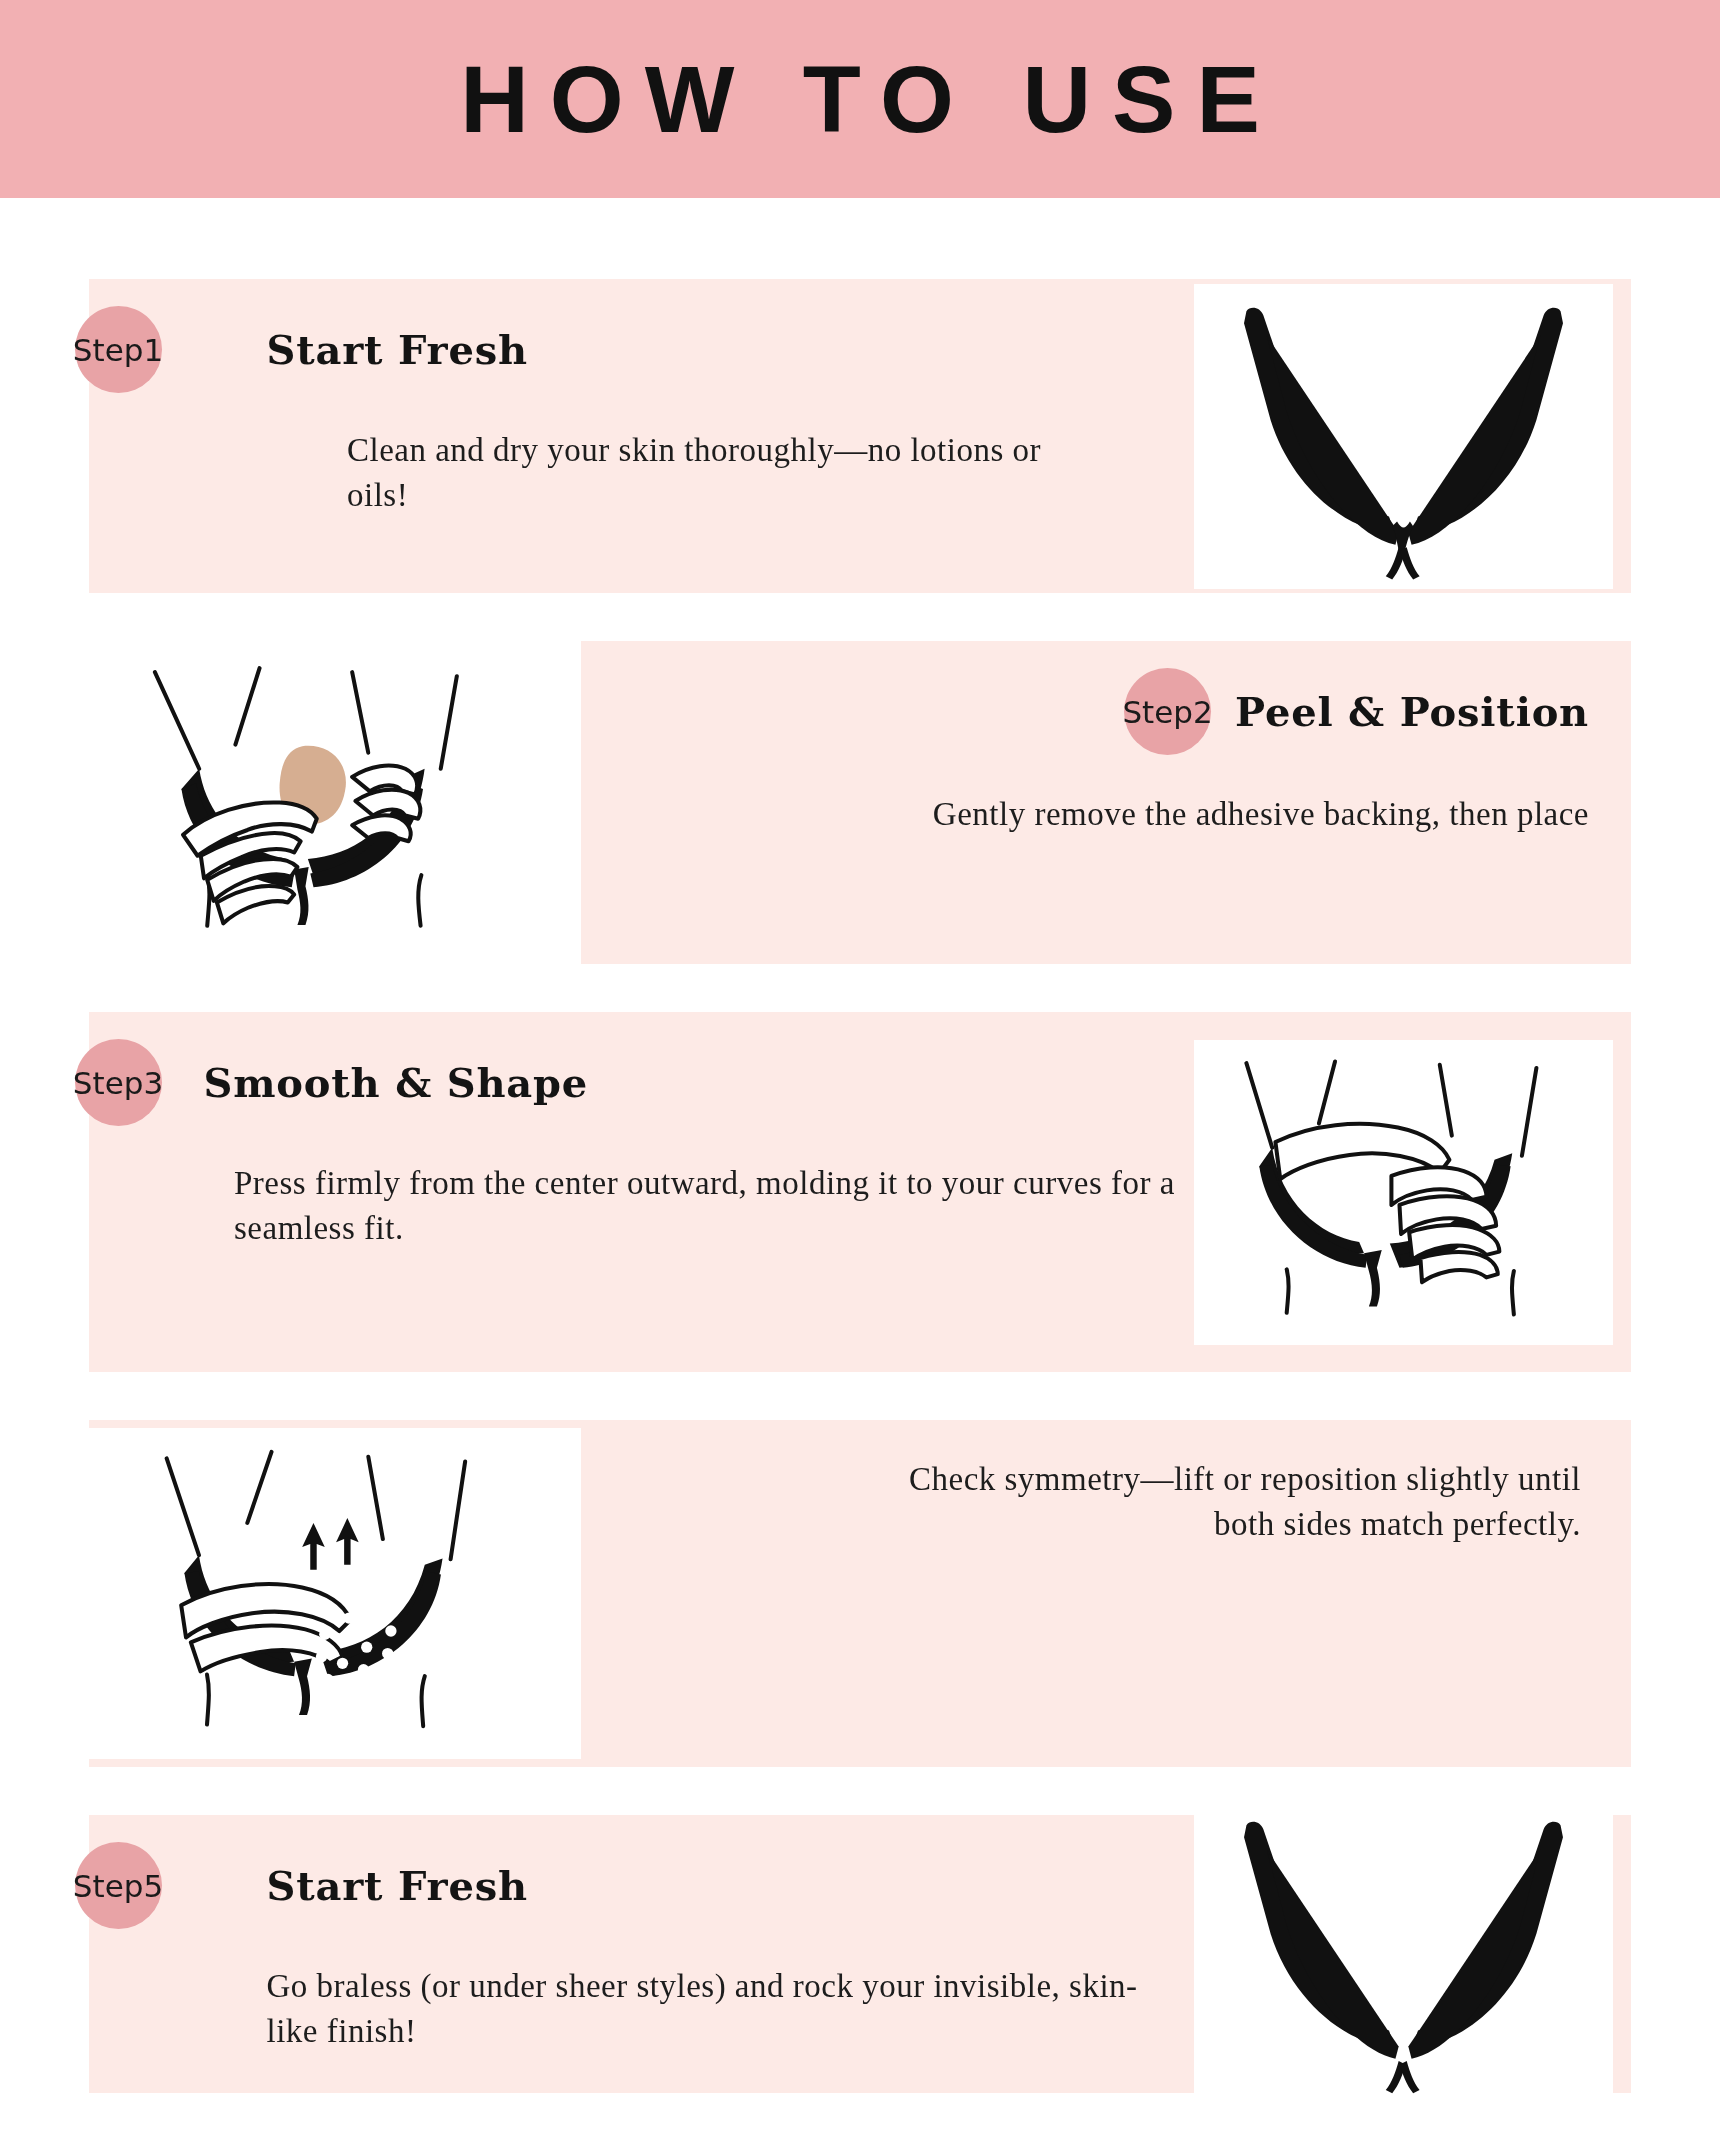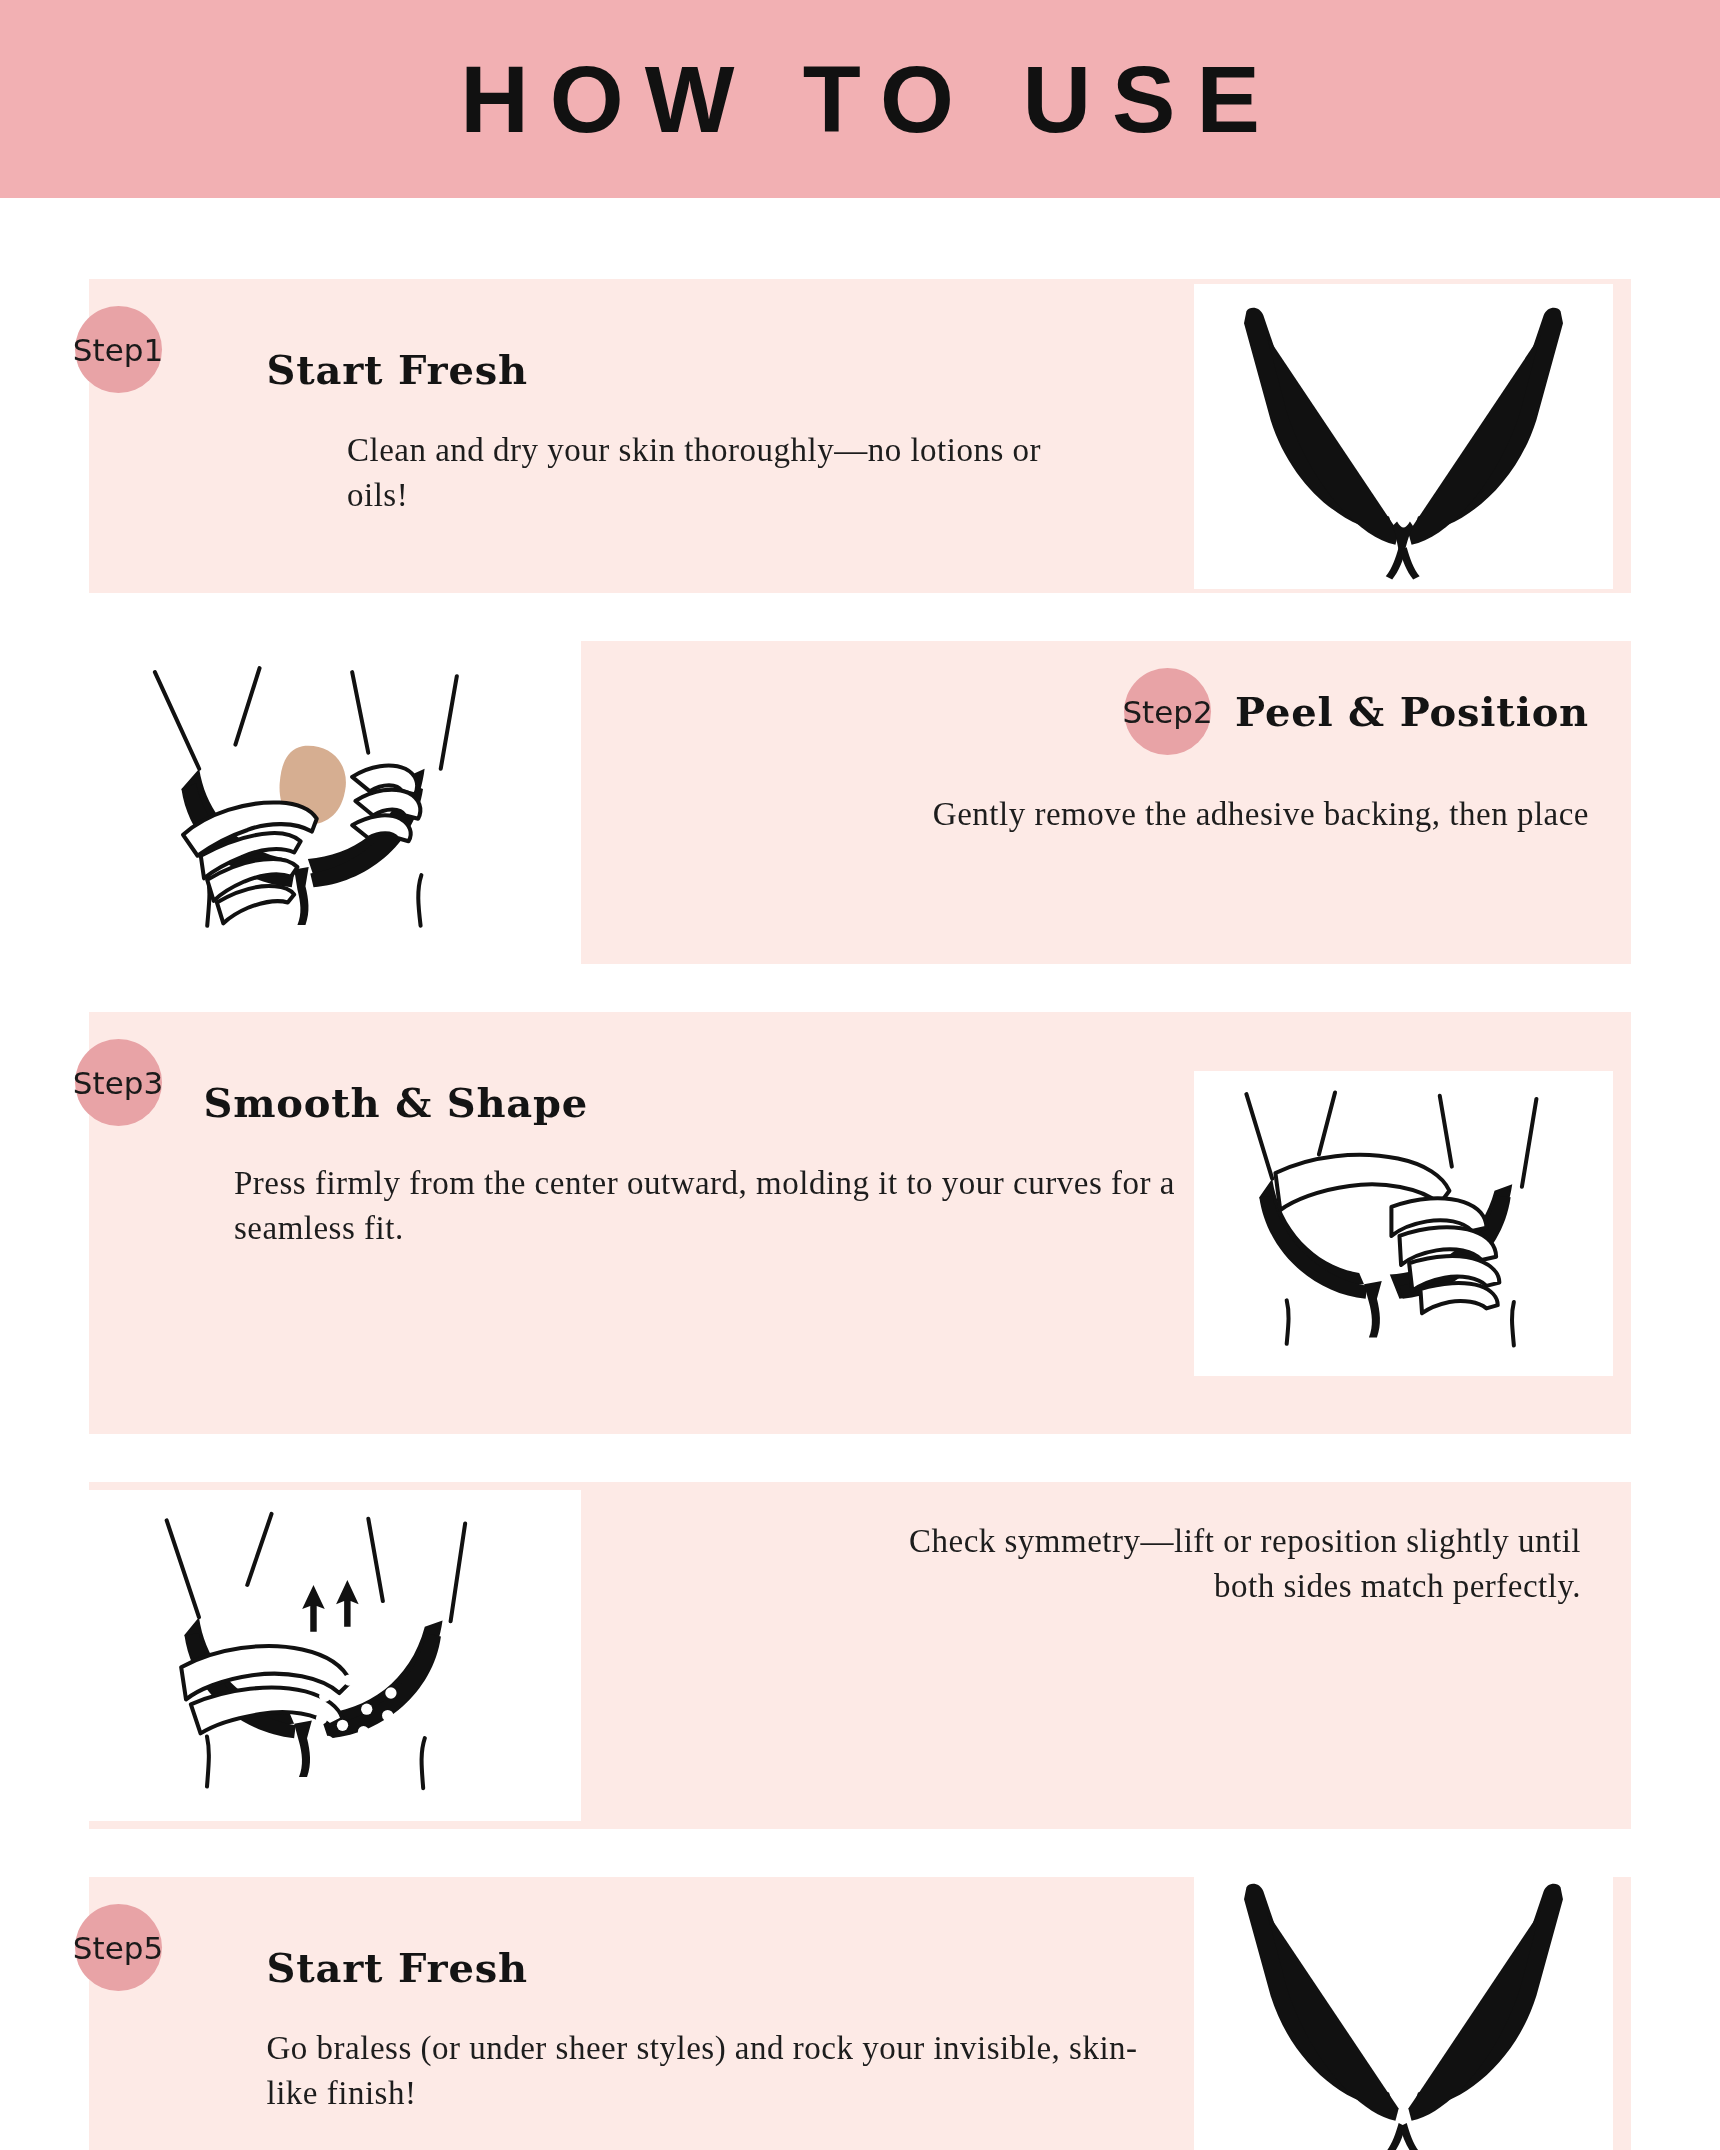--- a/index.html
+++ b/index.html
@@ -44,21 +44,21 @@
   .step {
     position: relative;
     background: #fdeae6;
     margin-bottom: 48px;
     box-sizing: border-box;
     display: flex;
     align-items: stretch;
   }
   .step.h-left  { height: 314px; }   
   .step.h-right { height: 323px; gap: 32px; }   
-  .step.tall    { height: 422px; }
+  .step.tall    { height: 360px; }
 
   
   .txt {
     position: relative;
     flex: 1 1 auto;
     padding: 0;
   }
   .head-row {
     display: flex;
     align-items: center;
@@ -95,21 +95,21 @@
     max-width: 952px;
   }
 
   
   .step.right .txt { text-align: right; }
   .step.right .head-row { justify-content: flex-end; }
   .step.right .badge { margin-left: 0; margin-right: 24px; }
   .step.right .desc-wrap { display: flex; justify-content: flex-end; }
 
   
-  .step.left .head-row { justify-content: flex-start; align-items: flex-end; }
+  .step.left .head-row { justify-content: flex-start; }
   .step.left .desc-wrap { display: flex; justify-content: center; }
 
   
   .imgbox {
     background: #ffffff;
     flex: 0 0 auto;
     display: flex;
     align-items: center;
     justify-content: center;
     box-sizing: border-box;

